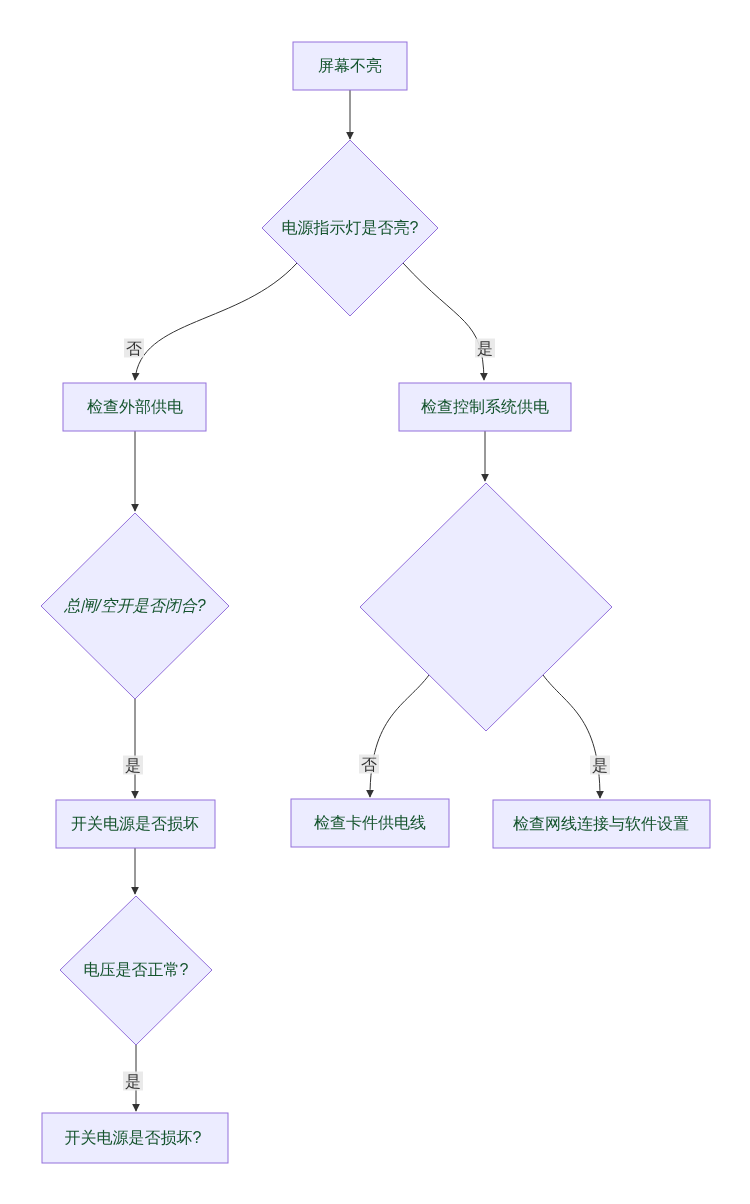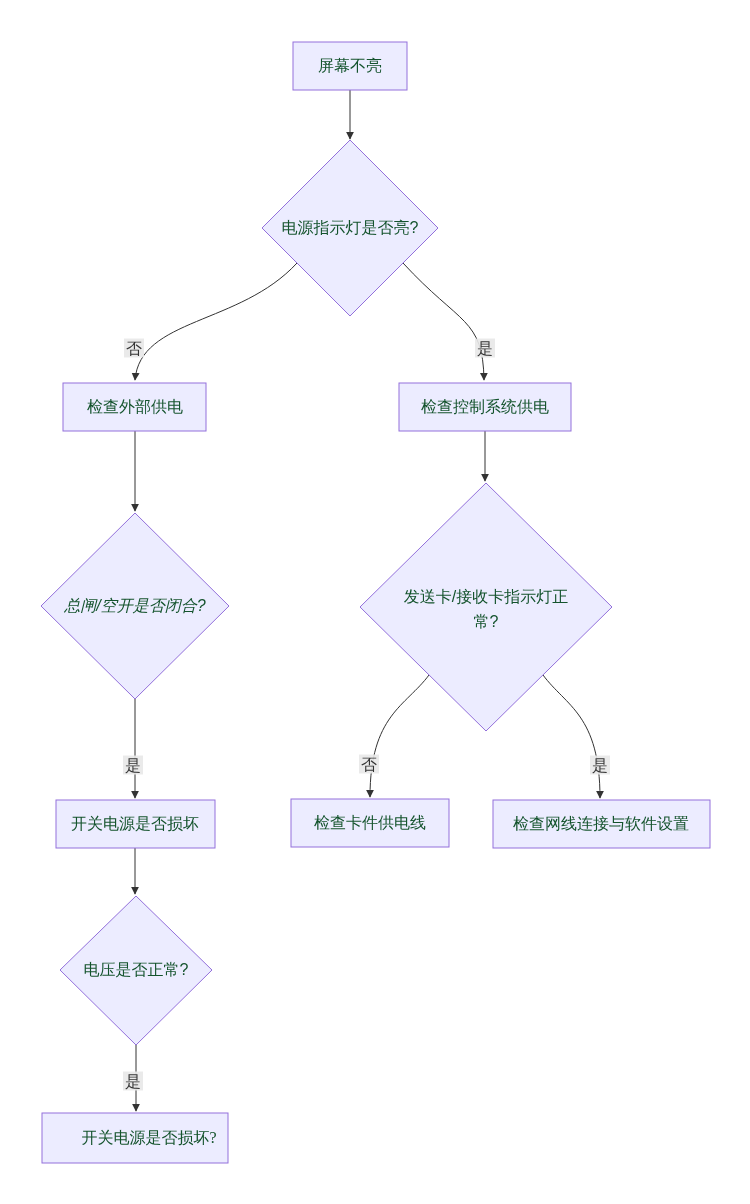--- a/index.html
+++ b/index.html
@@ -94,26 +94,25 @@
       <polygon class="shape" points="136,896 212,970 136,1045 60,970"></polygon>
       <rect class="shape" x="42" y="1113" width="186" height="50"></rect>
     </g>
   </svg>
 
   <div class="node-label" style="left:350px; top:66px;">屏幕不亮</div>
   <div class="node-label" style="left:350px; top:228px;">电源指示灯是否亮?</div>
   <div class="node-label" style="left:135px; top:407px;">检查外部供电</div>
   <div class="node-label" style="left:485px; top:407px;text-align:center;">检查控制系统供电</div>
   <div class="node-label" style="left:135px; top:606px;font-style:italic;">总闸/空开是否闭合?</div>
-  <div class="node-label wrap" style="left:486px; top:609px;">发送卡/接收卡指示灯正常?</div>
   <div class="node-label" style="left:135px; top:824px;">开关电源是否损坏</div>
   <div class="node-label" style="left:370px; top:823px;">检查卡件供电线</div>
   <div class="node-label" style="left:601px; top:824px;text-align:center;">检查网线连接与软件设置</div>
   <div class="node-label" style="left:136px; top:970px;">电压是否正常?</div>
-  <div class="node-label" style="left:149px; top:1138px;font-family:Liberation Serif, serif;">开关电源是否损坏?</div>
+  <div class="node-label" style="left:133px; top:1138px;">开关电源是否损坏?</div>
 
   <div class="edge-label" style="left:134px; top:348px;">否</div>
   <div class="edge-label" style="left:485px; top:348px;">是</div>
   <div class="edge-label" style="left:133px; top:765px;">是</div>
   <div class="edge-label" style="left:369px; top:764px;">否</div>
   <div class="edge-label" style="left:600px; top:765px;">是</div>
   <div class="edge-label" style="left:133px; top:1081px;">是</div>
 
 </div>
 

